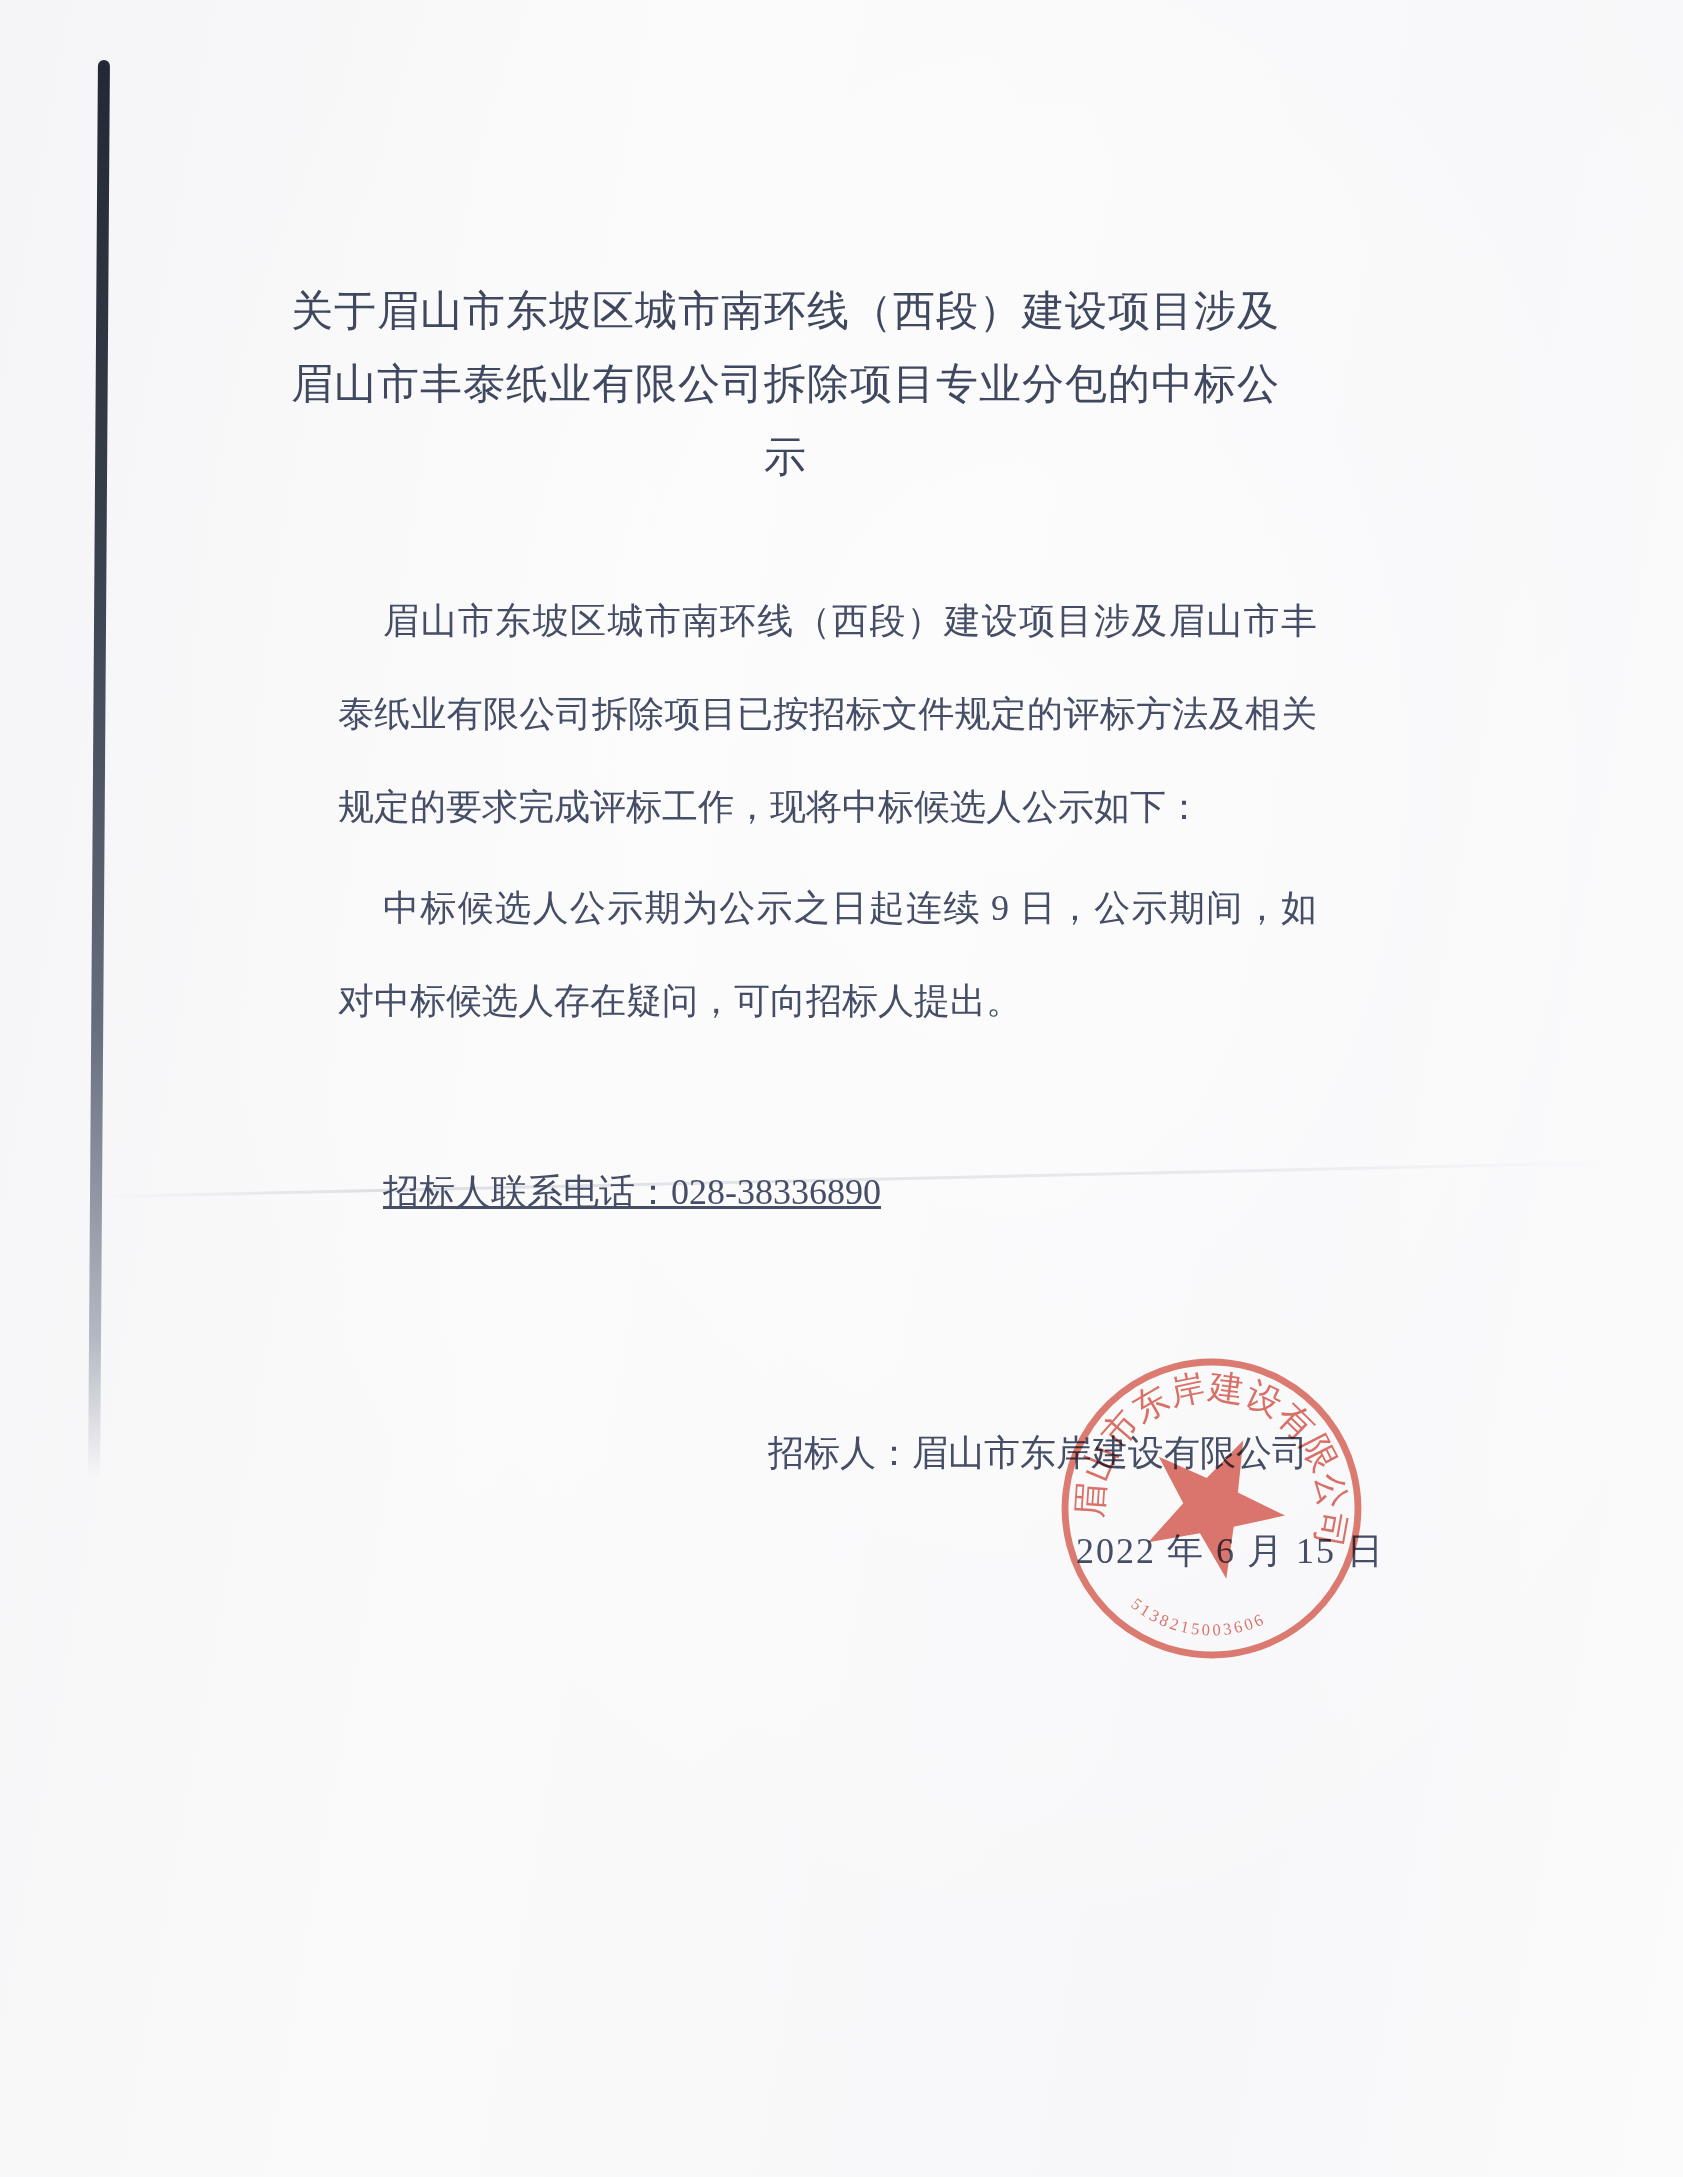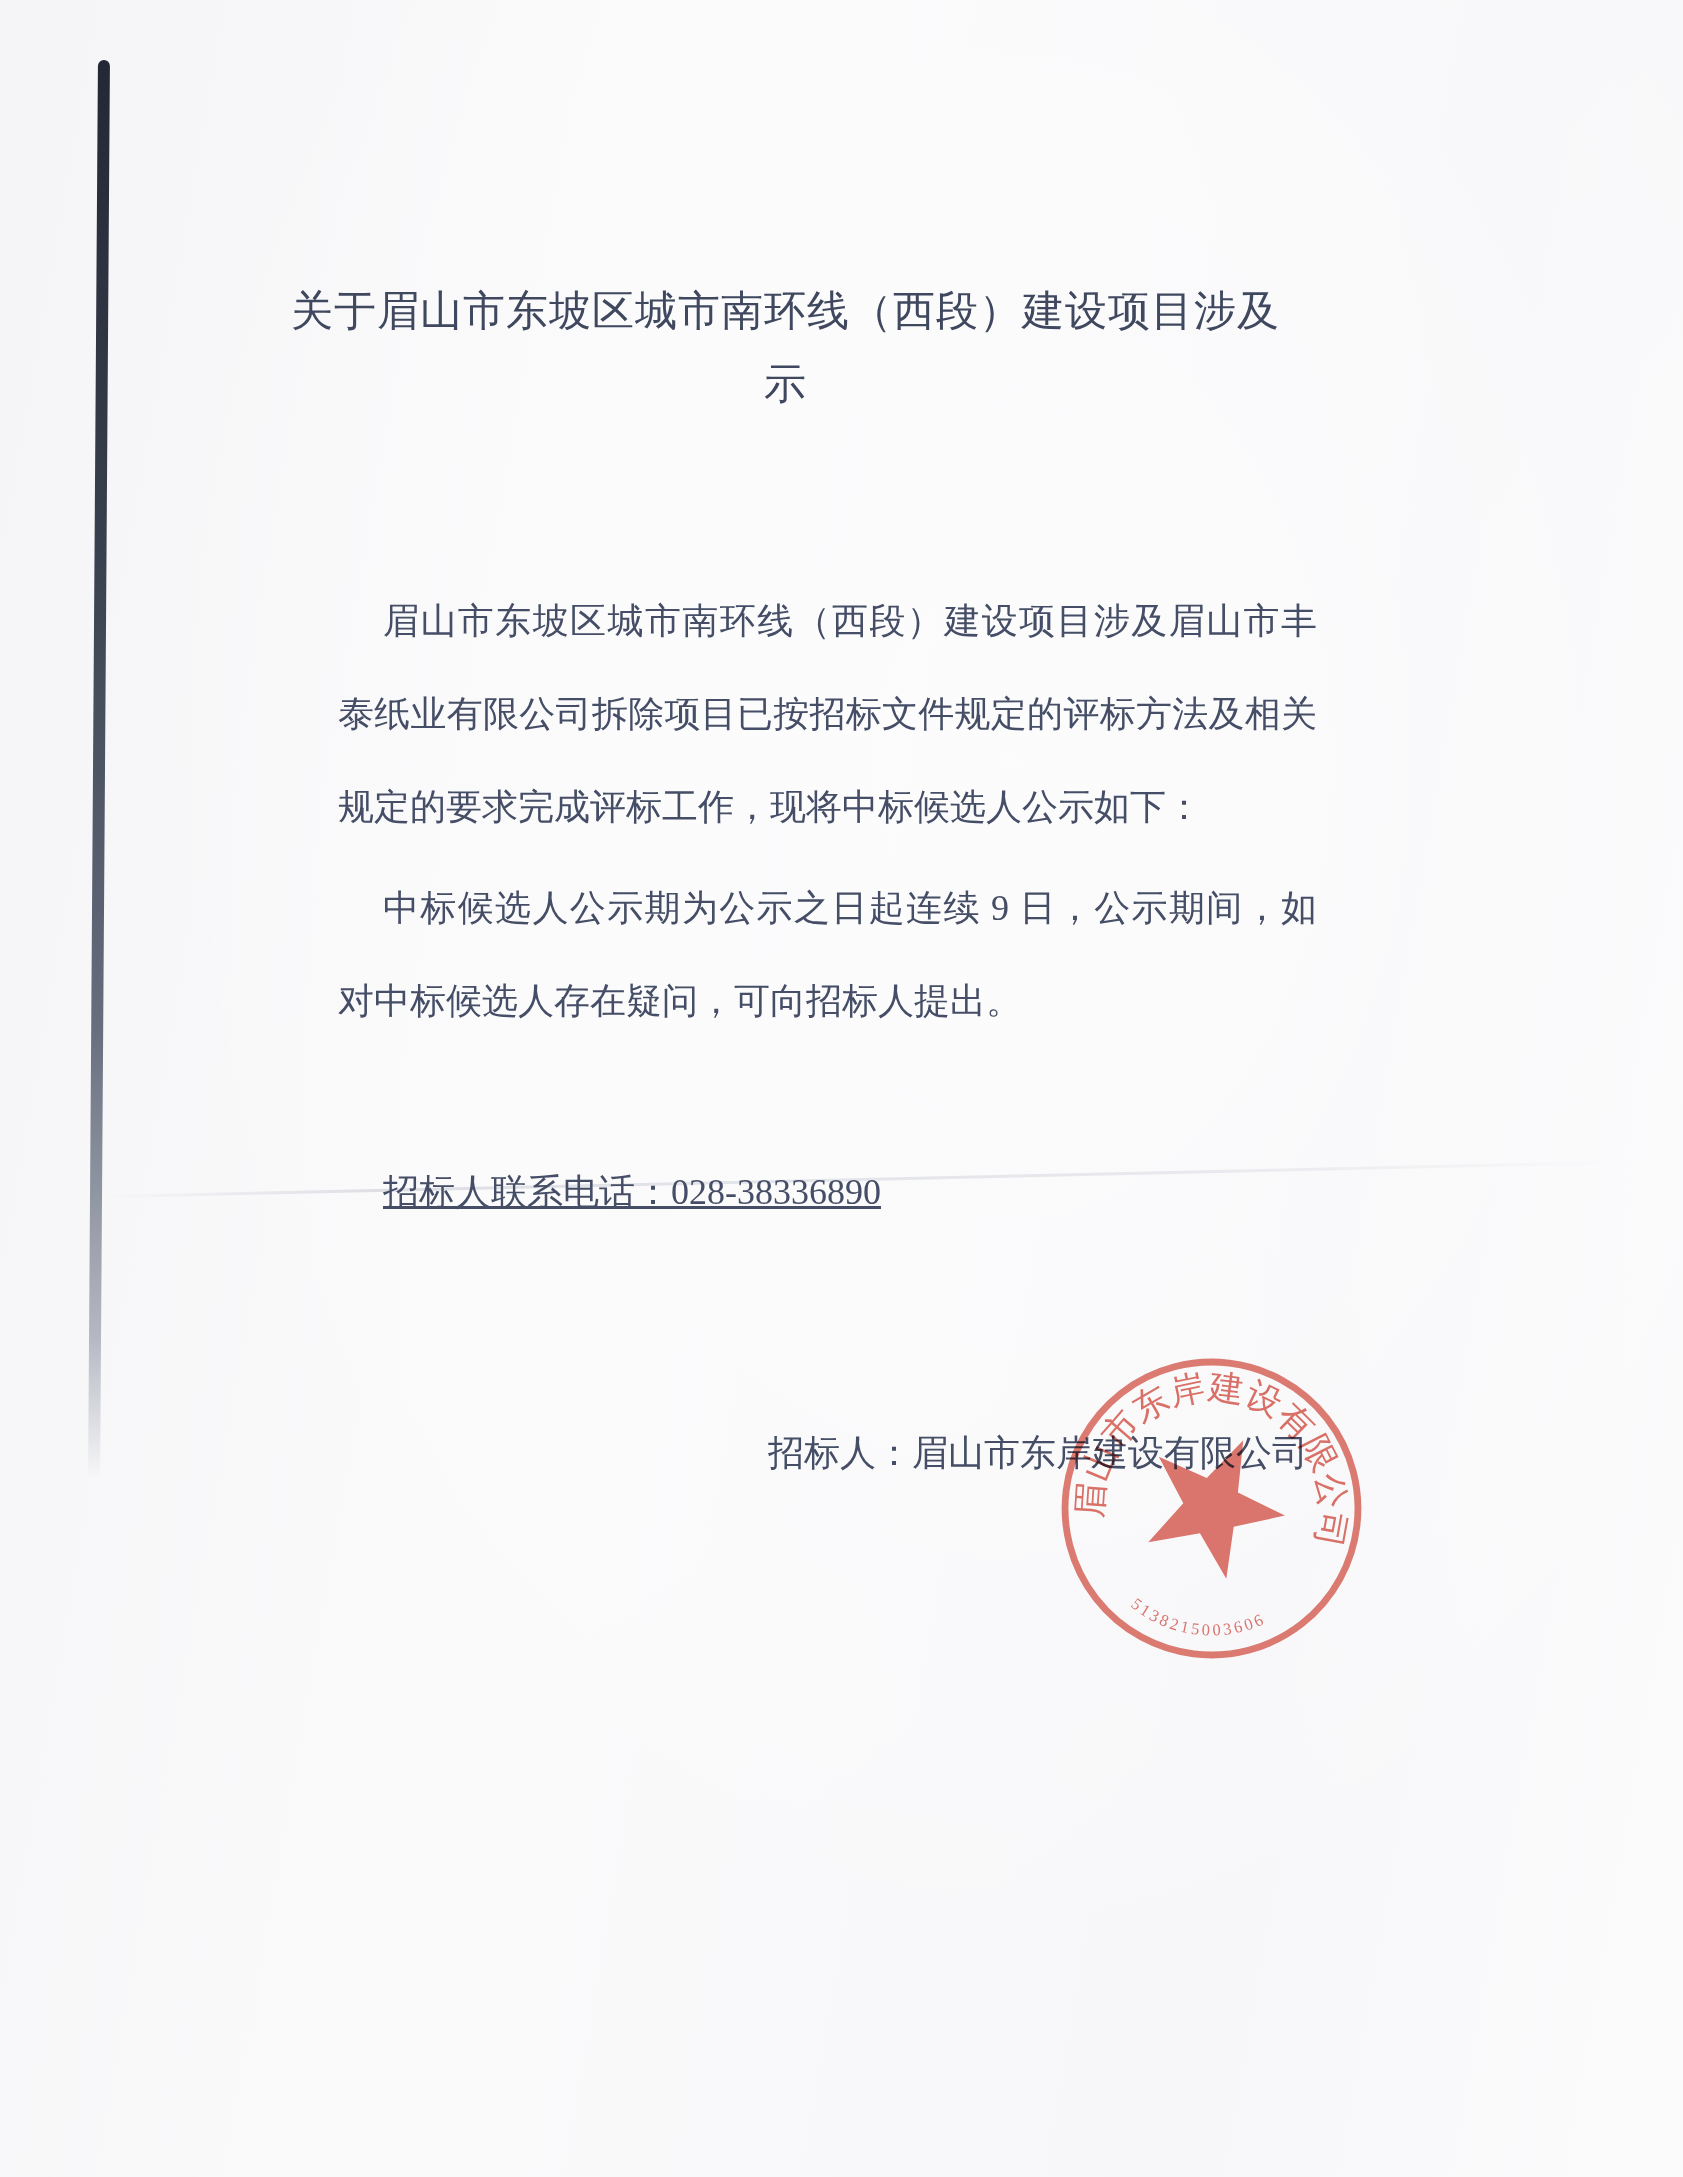--- a/index.html
+++ b/index.html
@@ -52,30 +52,32 @@
 </head>
 <body>
 
 <div class="page">
   <div class="paper"></div>
   <div class="scan-edge"></div>
   <div class="crease"></div>
 
   <div class="doc-title">
     <div>关于眉山市东坡区城市南环线（西段）建设项目涉及</div>
+    <div>眉山市丰泰纸业有限公司拆除项目专业分包的中标公</div>
     <div>示</div>
   </div>
 
   <div class="body-text">
     <p>眉山市东坡区城市南环线（西段）建设项目涉及眉山市丰泰纸业有限公司拆除项目已按招标文件规定的评标方法及相关规定的要求完成评标工作，现将中标候选人公示如下：</p>
     <p>中标候选人公示期为公示之日起连续 9 日，公示期间，如对中标候选人存在疑问，可向招标人提出。</p>
     <p class="phone">招标人联系电话：028-38336890</p>
   </div>
 
   <div class="bidder-line">招标人：眉山市东岸建设有限公司</div>
+  <div class="date-line">2022 年 6 月 15 日</div>
 
   <svg class="seal" viewBox="0 0 380 380" width="371" height="371">
     <defs>
       <path id="seal-top-arc" d="M 81.8 219 A 112 112 0 1 1 298.2 219" fill="none"></path>
       <path id="seal-bottom-arc" d="M 106.4 289.6 A 130 130 0 0 0 273.6 289.6" fill="none"></path>
     </defs>
     <circle cx="190" cy="190" r="150" fill="none" stroke-width="7" opacity="0.82" stroke="#d4493c"></circle>
     <polygon points="190,113 207.6,163.7 261.3,164.8 218.5,197.3 234.1,248.7 190,218 145.9,248.7 161.5,197.3 118.7,164.8 172.4,163.7" opacity="0.85" transform="rotate(18 190 190)" fill="#d4493c"></polygon>
     <text font-size="36" opacity="0.88" fill="#d4493c">
       <textPath href="#seal-top-arc" startOffset="50%" text-anchor="middle" textLength="400">眉山市东岸建设有限公司</textPath>

